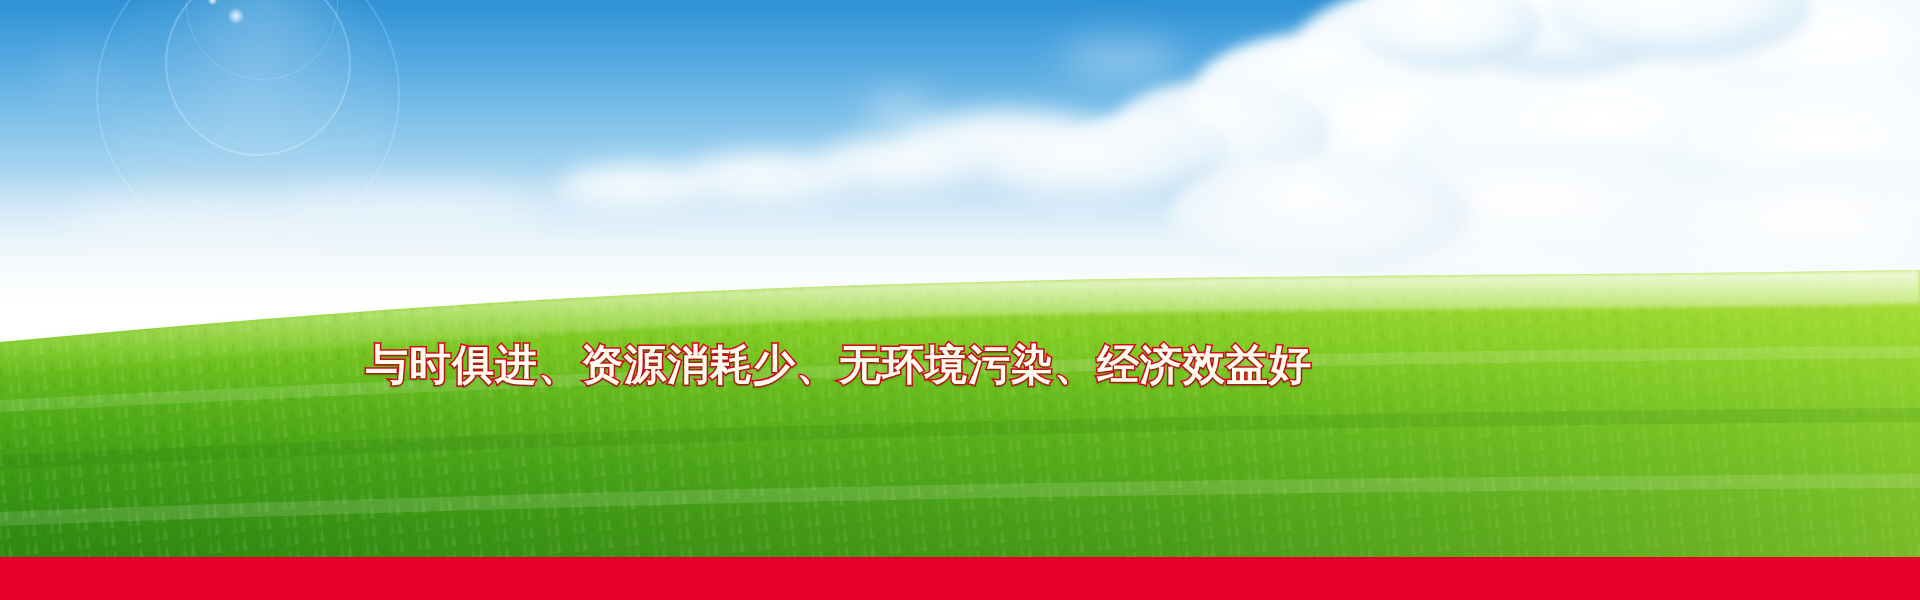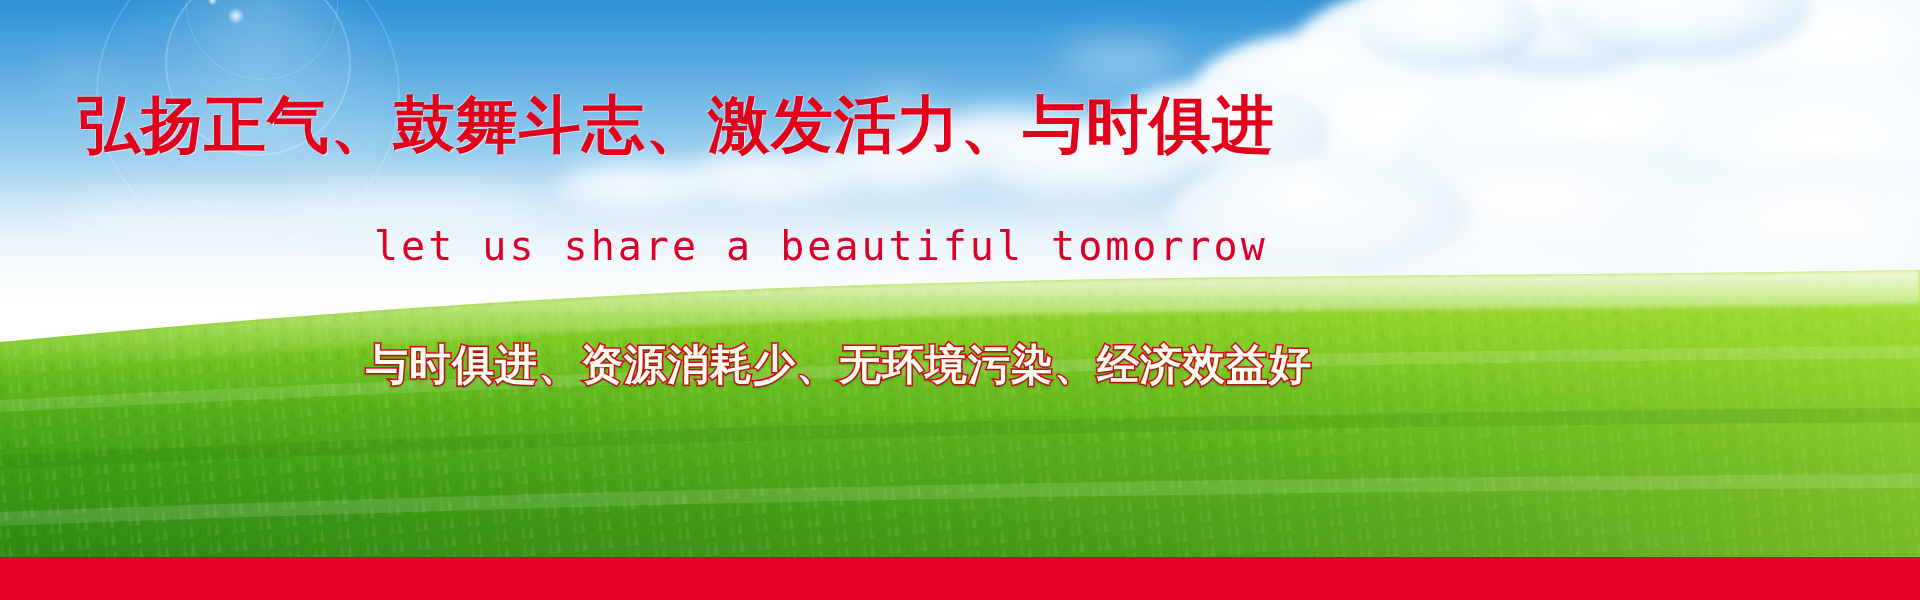--- a/index.html
+++ b/index.html
@@ -263,19 +263,17 @@
       <g opacity="0.13">
         <path d="M0,150 C420,128 980,104 1920,96 L1920,108 C980,116 420,140 0,162 Z" fill="#ffffff"></path>
         <path d="M0,205 C420,186 980,164 1920,158 L1920,172 C980,178 420,200 0,219 Z" fill="#1d6b0a"></path>
         <path d="M0,262 C420,246 980,228 1920,224 L1920,238 C980,242 420,260 0,276 Z" fill="#ffffff"></path>
       </g>
     </svg>
   </div>
 
   <div class="redbar" style="top:557px;height:43px;background:#e60028;"></div>
 
-  <div class="headline-cn">弘扬正气、鼓舞斗志、激发活力、与时俱进</div>
-
-  <div class="tagline-en">let us share a beautiful tomorrow</div>
+
 
   <div class="subline-cn">与时俱进、资源消耗少、无环境污染、经济效益好</div>
 
 </div>
 
 </body></html>

